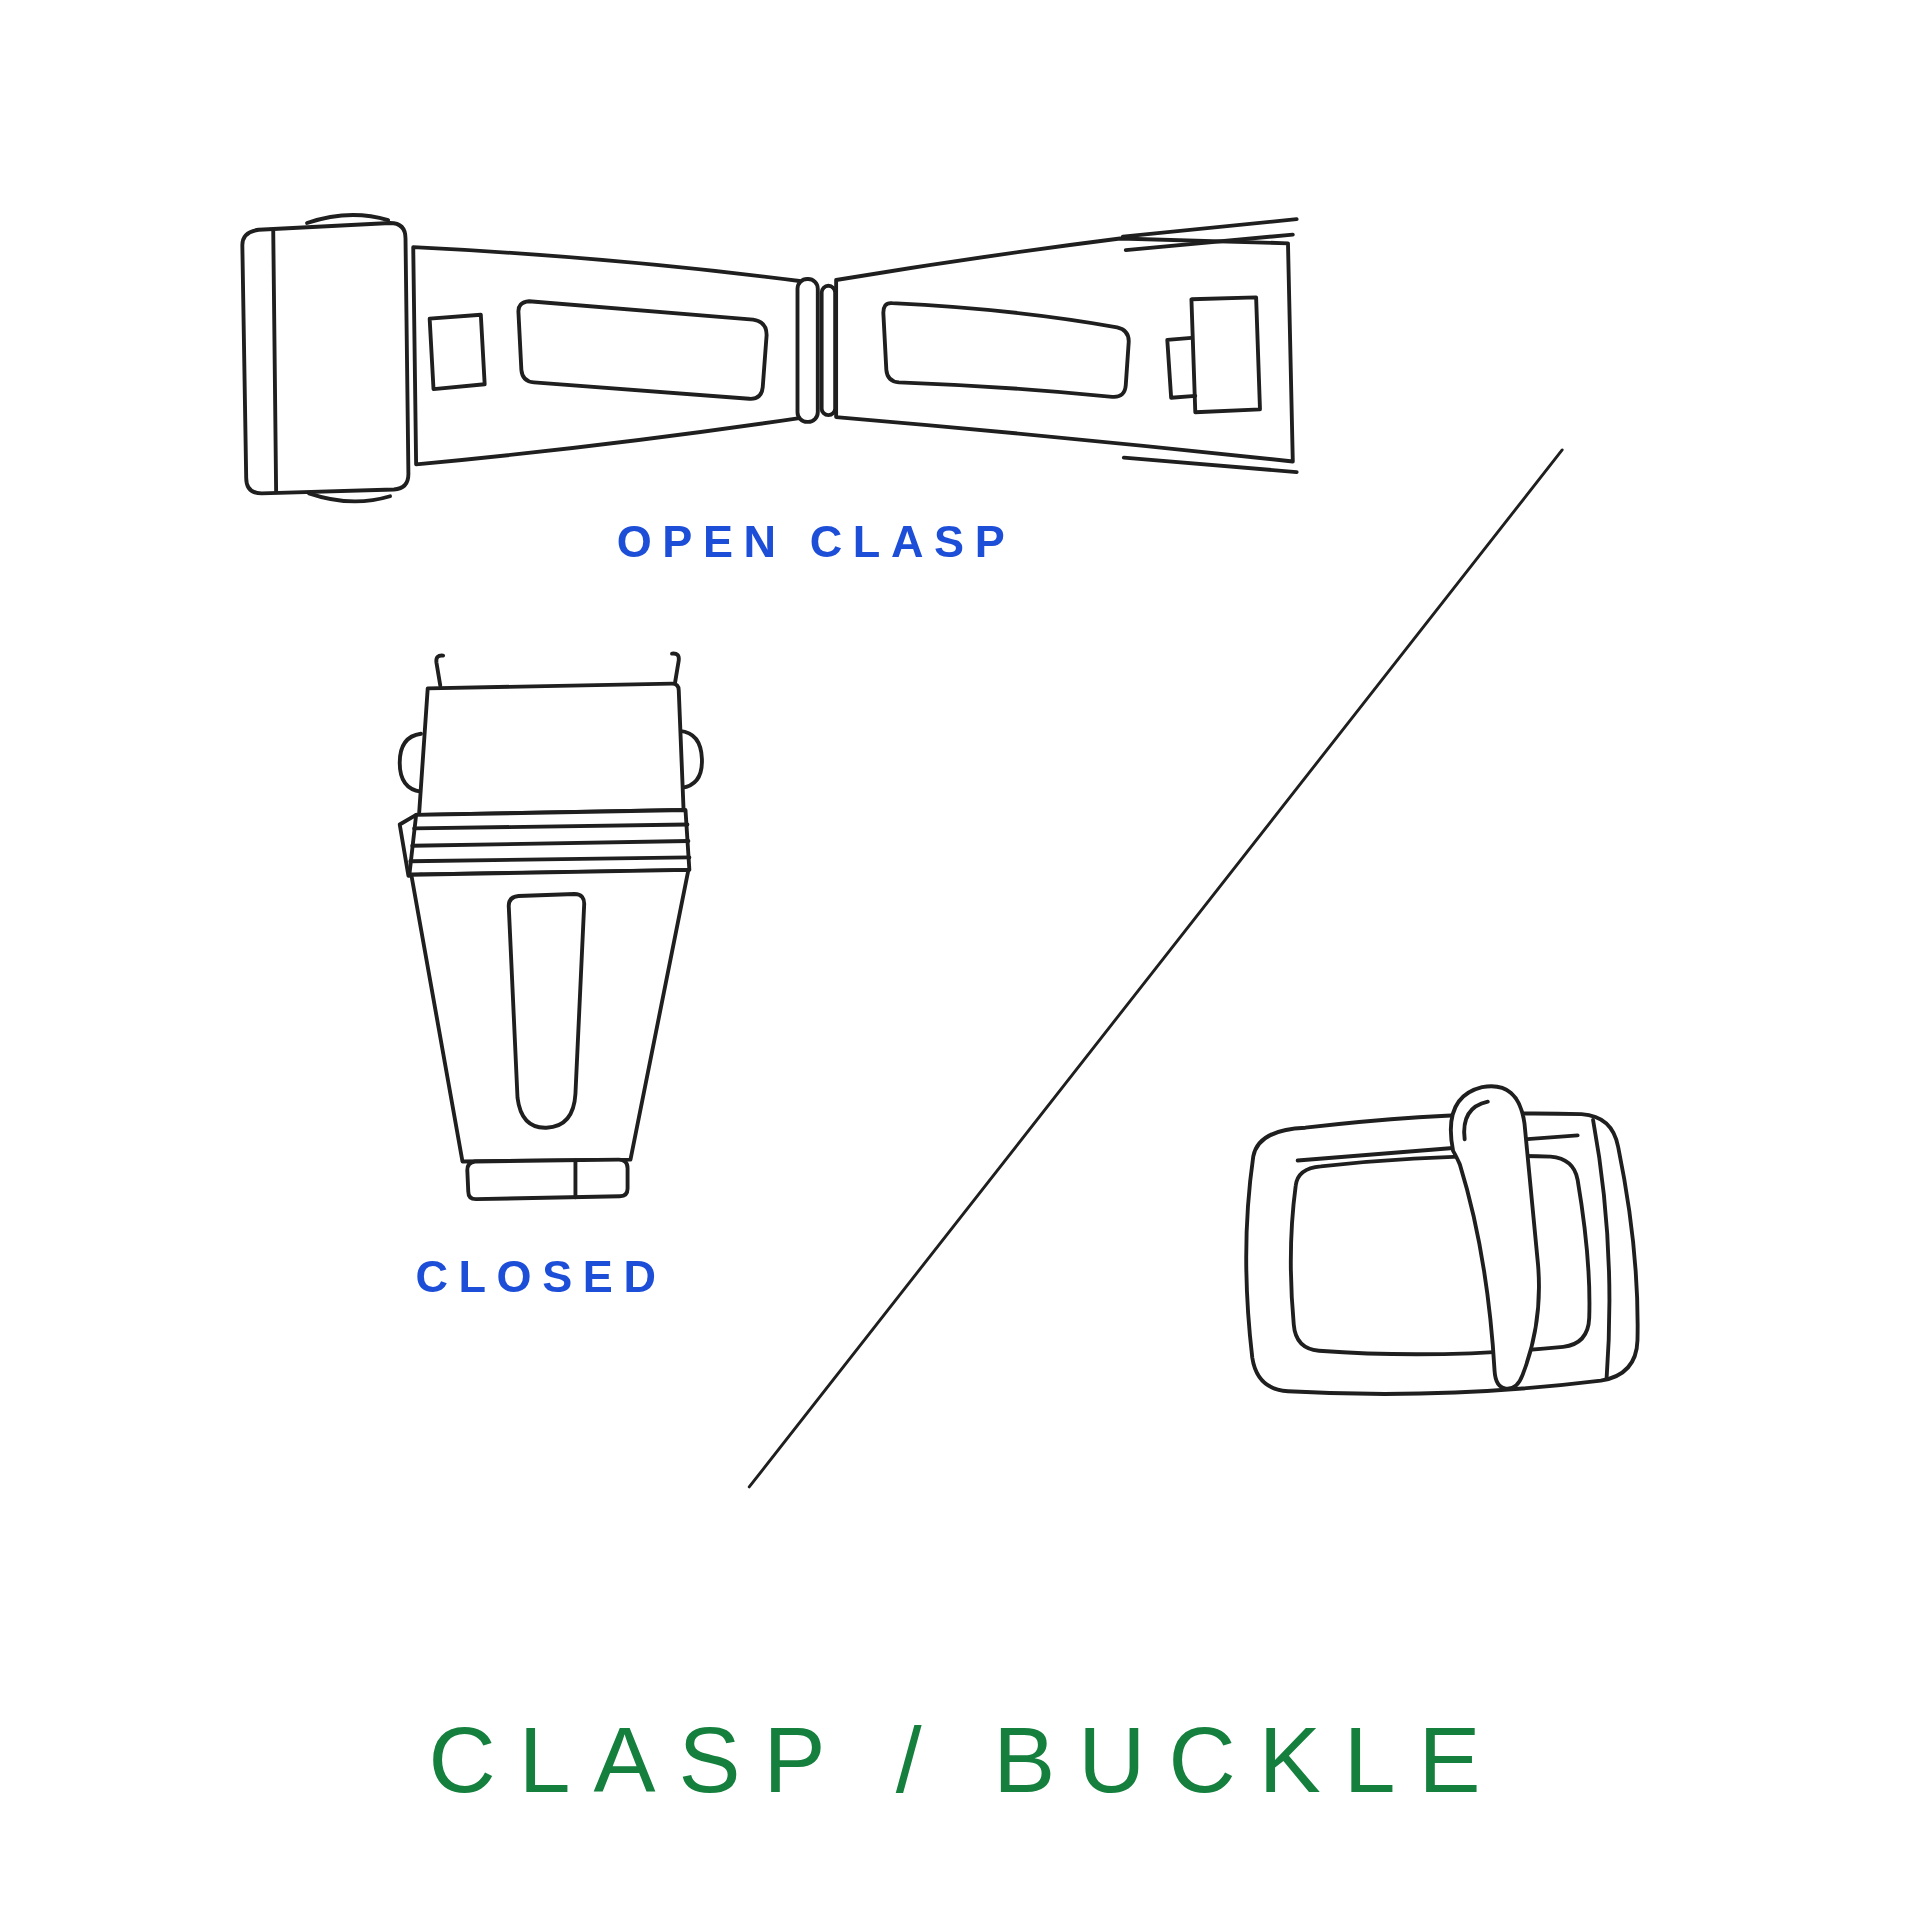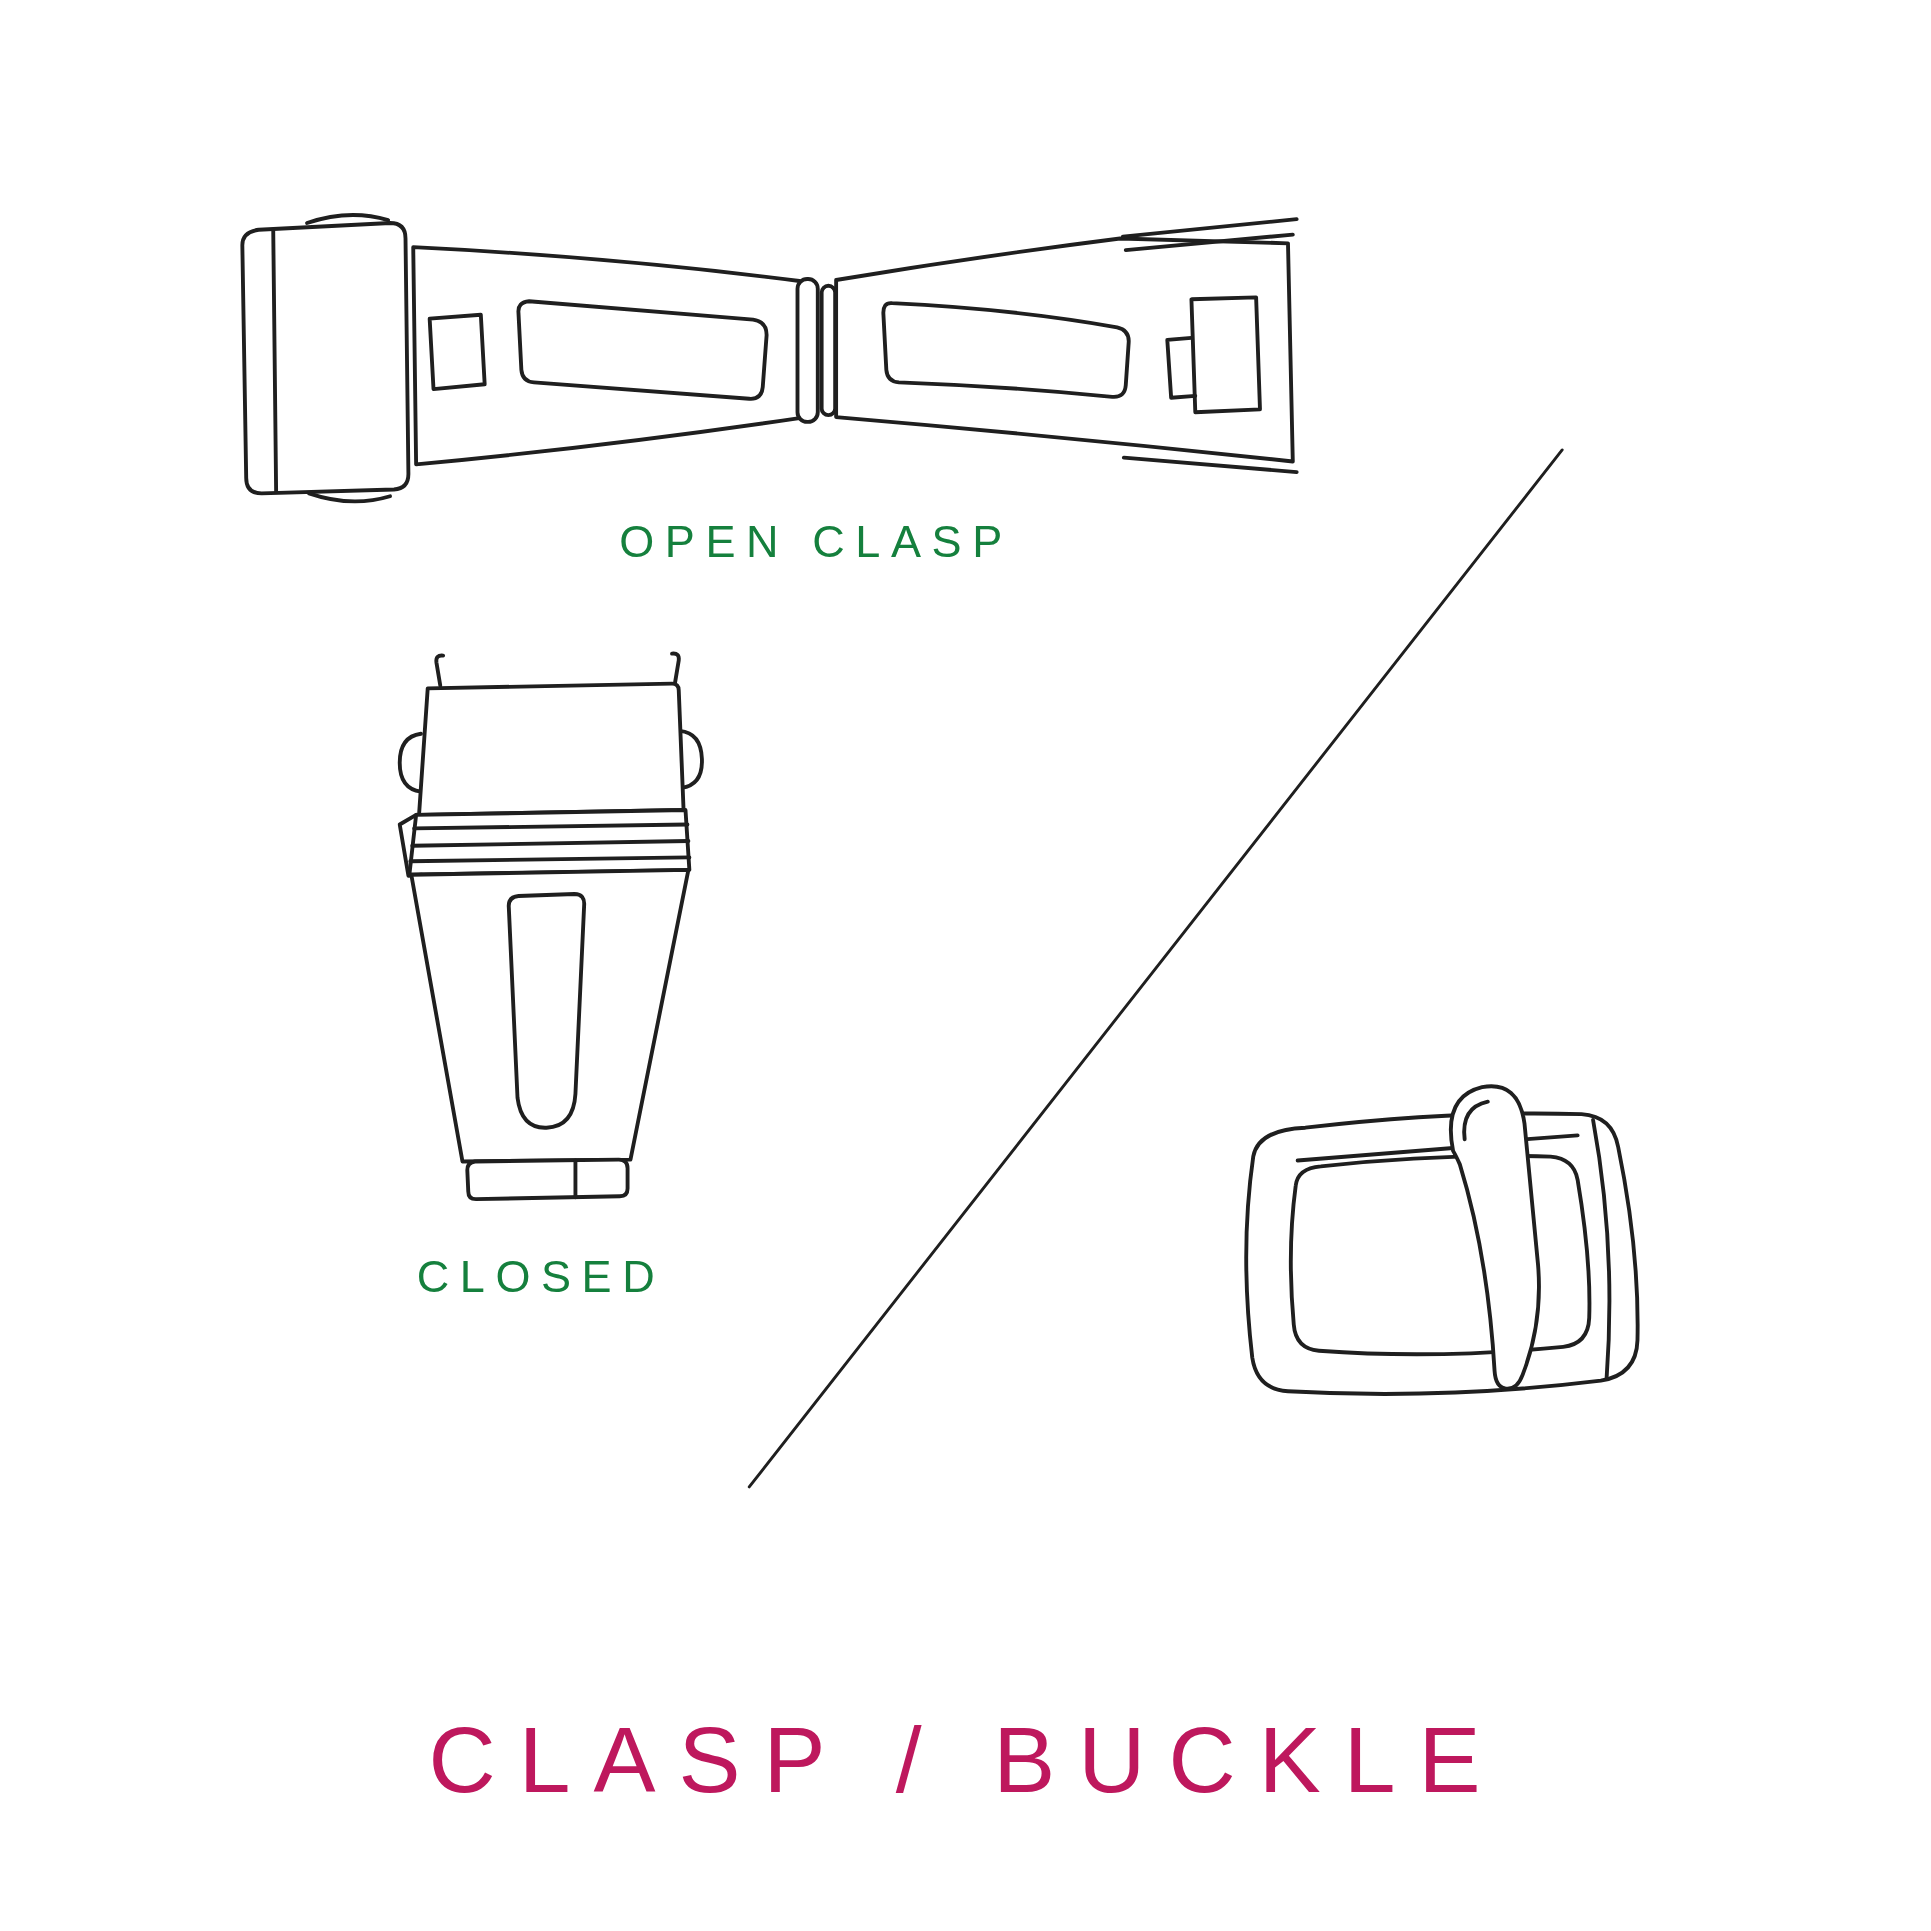--- a/index.html
+++ b/index.html
@@ -17,34 +17,34 @@
   }
   .artwork {
     position: absolute;
     inset: 0;
     width: 1931px;
     height: 1931px;
   }
   .caption {
     position: absolute;
     transform: translateX(-50%);
-    color: #15803d;
+    color: #1d4ed8;
     font-size: 45px;
-    font-weight: 400;
+    font-weight: 700;
     letter-spacing: 10.6px;
     white-space: nowrap;
   }
   .caption.open-clasp { left: 816px; top: 516px; }
   .caption.closed     { left: 541px; top: 1251px; text-align: right; }
   .page-title {
     position: absolute;
     left: 966px;
     top: 1707px;
     transform: translateX(-50%);
-    color: #be185d;
+    color: #15803d;
     font-size: 93px;
     font-weight: 500;
     letter-spacing: 23px;
     white-space: nowrap;
   }
 </style>
 </head>
 <body>
 
 <div class="canvas">

